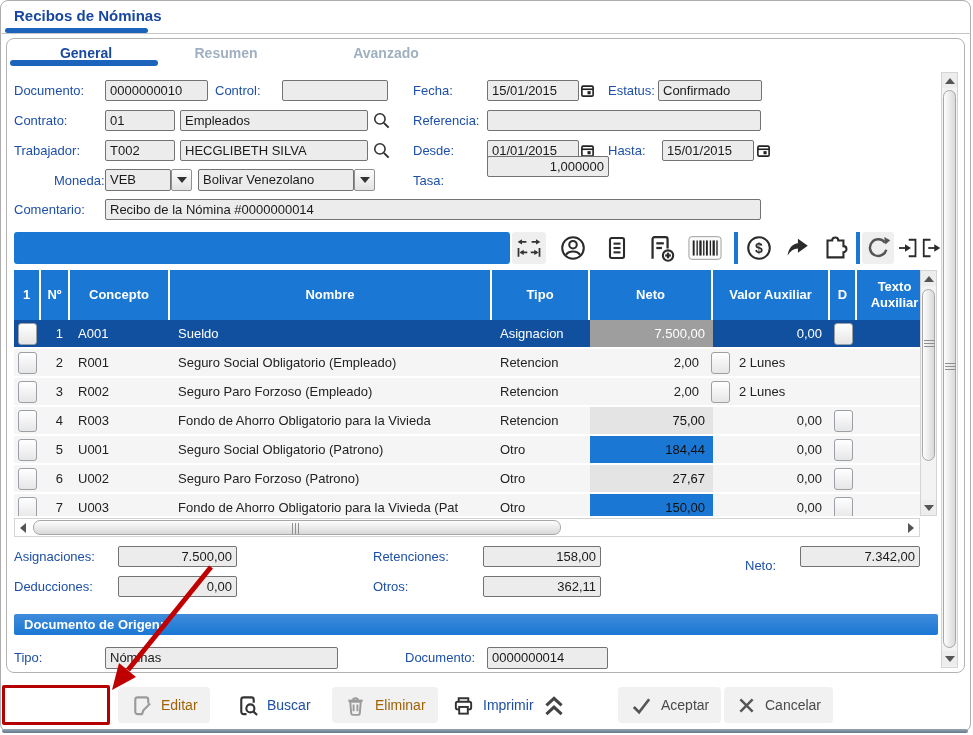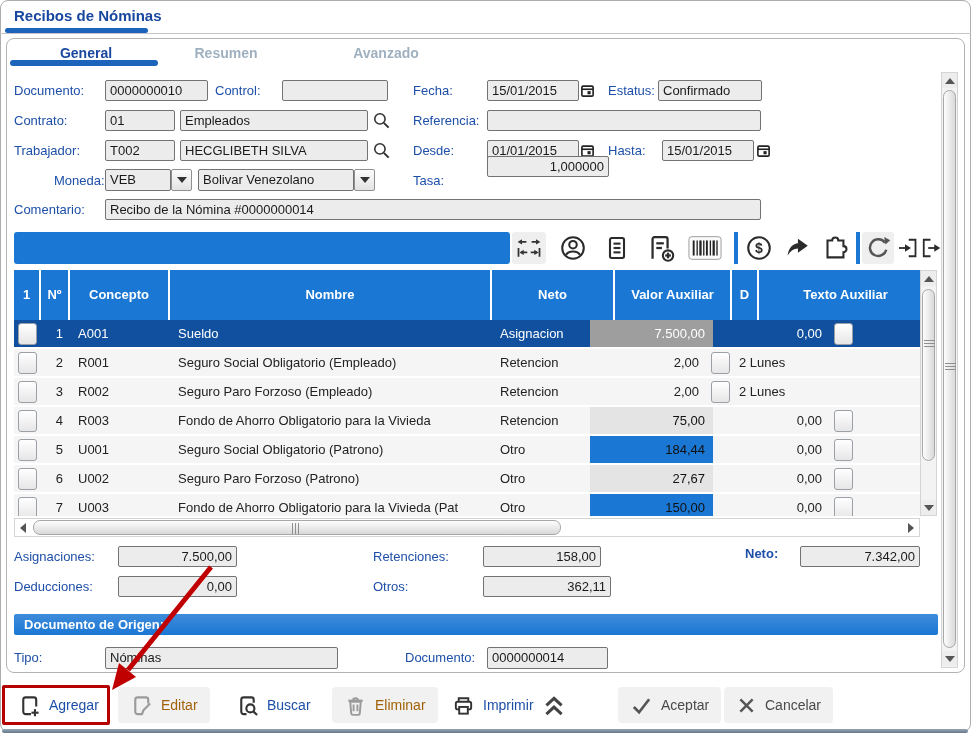--- a/index.html
+++ b/index.html
@@ -251,20 +251,21 @@
         <polygon points="19,11 19,21 27,16" fill="#2b2b2b" stroke="none"></polygon>
     </svg>
   </div>
 
   <div class="abs tbl">
     <div class="thead">
       <div class="th c1">1</div>
       <div class="th c2" style="justify-content:center;padding:0;">Nº</div>
       <div class="th c3" style="justify-content:center;padding:0;">Concepto</div>
       <div class="th c4" style="justify-content:center;padding:0;">Nombre</div>
+      <div class="th c5" style="justify-content:center;padding:0;">Tipo</div>
       <div class="th c6" style="justify-content:center;padding:0;">Neto</div>
       <div class="th c7" style="justify-content:center;padding:12px;">Valor Auxiliar</div>
       <div class="th c8">D</div>
       <div class="th c9" style="padding-left:12px;">Texto Auxiliar</div>
     </div>
 
     <div class="trow sel">
       <div class="td c1">
           <div class="cb"></div>
         </div>
@@ -394,54 +395,44 @@
     <div class="grip-v" style="position:absolute;left:258px;top:2px;"></div>
   </div>
   <div class="abs sb-btn" style="left:903px;top:519px;width:16px;height:17px;background:#fff;">
       <div class="tri-r"></div>
     </div>
 
   <div class="abs lbl" style="left:14px;top:549px;">Asignaciones:</div>
   <div class="abs inp right" style="left:118px;top:546px;width:119px;height:21px;">7.500,00</div>
   <div class="abs lbl" style="left:373px;top:549px;">Retenciones:</div>
   <div class="abs inp right" style="left:483px;top:546px;width:118px;height:21px;">158,00</div>
-  <div class="abs lbl" style="left:745px;top:546px;font-weight:bold;">Neto:</div>
+  <div class="abs lbl" style="left:745px;top:558px;">Neto:</div>
   <div class="abs inp right" style="left:800px;top:546px;width:120px;height:21px;">7.342,00</div>
   <div class="abs lbl" style="left:14px;top:579px;">Deducciones:</div>
   <div class="abs inp right" style="left:118px;top:576px;width:119px;height:21px;">0,00</div>
   <div class="abs lbl" style="left:373px;top:579px;">Otros:</div>
-  <div class="abs inp right" style="left:483px;top:576px;width:128px;height:21px;">362,11</div>
+  <div class="abs inp right" style="left:483px;top:576px;width:118px;height:21px;">362,11</div>
 
   <div class="abs origenbar" style="left:14px;top:614px;width:924px;height:21px;">Documento de Origen:</div>
   <div class="abs lbl" style="left:14px;top:650px;">Tipo:</div>
   <div class="abs inp" style="left:105px;top:647px;width:233px;height:22px;line-height:20px;">Nóminas</div>
   <div class="abs lbl" style="left:405px;top:650px;">Documento:</div>
   <div class="abs inp" style="left:487px;top:647px;width:121px;height:22px;line-height:20px;">0000000014</div>
 
   <div class="abs sb-track" style="left:941px;top:72px;width:17px;height:596px;"></div>
   <div class="abs sb-btn" style="left:942px;top:73px;width:15px;height:15px;">
       <div class="tri-up-s"></div>
     </div>
   <div class="abs sb-thumb" style="left:943px;top:90px;width:13px;height:558px;">
     <div class="grip-h" style="position:absolute;left:1px;top:272px;"></div>
   </div>
   <div class="abs sb-btn" style="left:942px;top:651px;width:15px;height:15px;">
       <div class="tri-dn-s"></div>
     </div>
 
-  <div class="abs btn white" style="left:6px;top:687px;">
-    <span>
-      <svg width="23" height="23" viewBox="0 0 24 24" fill="none" stroke="#333" stroke-width="2.2">
-        <path d="M19 13 V6 a2.5 2.5 0 0 0 -2.5 -2.5 H8 A2.5 2.5 0 0 0 5.5 6 v12.5 a2.5 2.5 0 0 0 2.5 2.5 h5.5"></path>
-        <line x1="14" y1="19.5" x2="21.5" y2="19.5"></line>
-          <line x1="17.7" y1="15.8" x2="17.7" y2="23.2"></line>
-      </svg>
-    </span>
-    <span class="bl">Agregar</span>
-  </div>
   <div class="abs btn gray disabled" style="left:118px;top:687px;">
     <span>
       <svg width="23" height="23" viewBox="0 0 24 24" fill="none" stroke="#9a9a9a" stroke-width="2.2">
         <path d="M19 10 V6 a2.5 2.5 0 0 0 -2.5 -2.5 H8 A2.5 2.5 0 0 0 5.5 6 v12.5 a2.5 2.5 0 0 0 2.5 2.5 h5.5"></path>
         <path d="M13.5 17.5 L21 10"></path>
           <path d="M12.8 20.5 l1.2-3.5"></path>
       </svg>
     </span>
     <span class="bl">Editar</span>
   </div>

